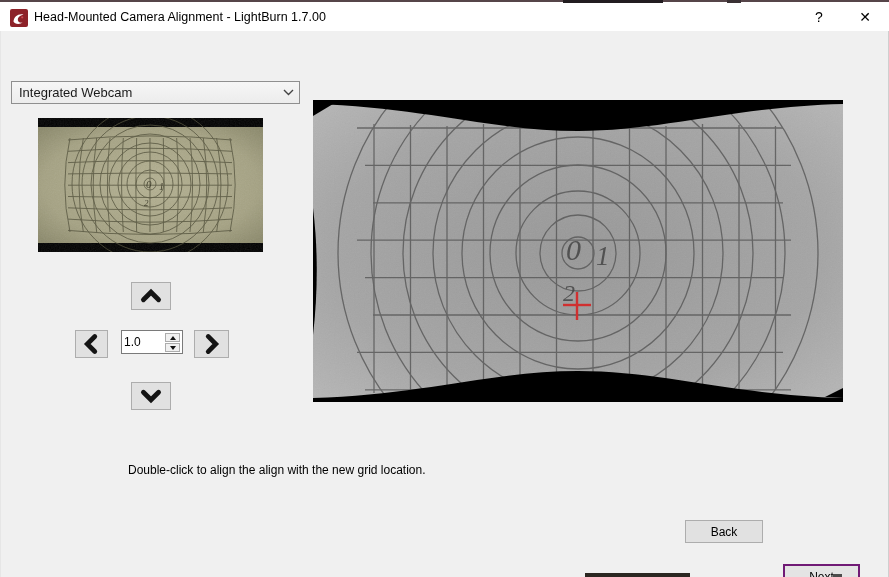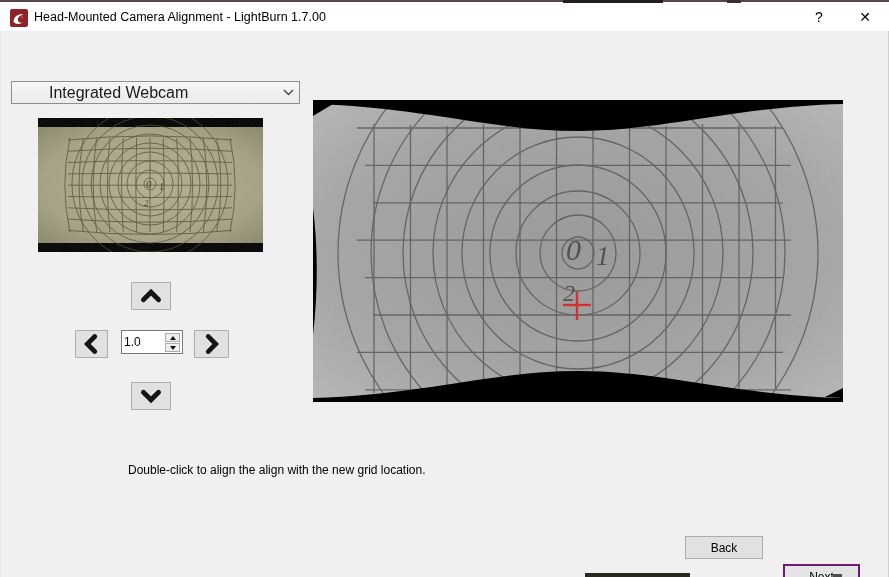--- a/index.html
+++ b/index.html
@@ -15,21 +15,21 @@
   .app-icon{position:absolute;left:10px;top:7px;width:18px;height:18px;}
   .win-title{position:absolute;left:34px;top:8px;font-size:12.5px;color:#000;white-space:nowrap;}
   .tb-btn{position:absolute;top:0;width:34px;height:30px;display:flex;align-items:center;justify-content:center;
           color:#000;cursor:default;background:transparent;border:none;font-family:"Liberation Sans",sans-serif;}
   .help-btn{left:802px;font-size:14px;}
   .close-btn{left:848px;font-size:14px;}
   
   .combo{position:absolute;left:11px;top:81px;width:289px;height:23px;box-sizing:border-box;
          border:1px solid #8f8f8f;background:linear-gradient(#f6f6f6,#ececec);
          display:flex;align-items:center;}
-  .combo-text{font-size:16px;color:#1a1a1a;padding-left:7px;flex:1;margin-left:30px;}
+  .combo-text{font-size:13px;color:#1a1a1a;padding-left:7px;flex:1;}
   .combo-chevron{width:22px;display:flex;justify-content:center;}
   
   .preview-pane{position:absolute;left:38px;top:118px;width:225px;height:134px;background:#000;}
   .main-pane{position:absolute;left:313px;top:100px;width:530px;height:302px;background:#000;}
   .preview-pane svg,.main-pane svg{display:block;}
   .gridlines{stroke:#565656;stroke-width:1.3;fill:none;opacity:0.8;}
   .gridlines-sm{stroke:#55543e;stroke-width:0.9;fill:none;opacity:0.85;}
   .marker-num{font-family:"Liberation Serif",serif;font-style:italic;fill:#454545;opacity:0.85;}
   .marker-num-sm{font-family:"Liberation Serif",serif;font-style:italic;fill:#3c3b2a;opacity:0.9;}
   
@@ -47,21 +47,21 @@
   .spin-btn{position:absolute;right:2px;width:15px;height:9px;box-sizing:border-box;background:#f0f0f0;
             border:1px solid #acacac;display:flex;align-items:center;justify-content:center;padding:0;}
   .spin-up{top:2px;} .spin-down{top:12px;}
   .tri-up{width:0;height:0;border-left:3.5px solid transparent;border-right:3.5px solid transparent;border-bottom:4px solid #111;}
   .tri-down{width:0;height:0;border-left:3.5px solid transparent;border-right:3.5px solid transparent;border-top:4px solid #111;}
   
   .instruction{position:absolute;left:128px;top:463px;font-size:12px;color:#000;}
   .footer-btn{position:absolute;box-sizing:border-box;font-family:"Liberation Sans",sans-serif;
               font-size:12px;color:#000;background:#e1e1e1;border:1px solid #adadad;
               display:flex;align-items:center;justify-content:center;padding:0;}
-  .back-btn{left:685px;top:536px;width:78px;height:23px;}
+  .back-btn{left:685px;top:520px;width:78px;height:23px;}
   .next-btn{left:783px;top:542px;width:77px;height:26px;border:2px solid #701a75;background:#e4e4e4;margin-top:22px;}
 </style>
 </head>
 <body>
 
 <div id="window">
 
   <div class="titlebar">
     <svg class="app-icon" viewBox="0 0 18 18">
       <rect x="0" y="0" width="18" height="18" rx="2" fill="#8d2229"></rect>

